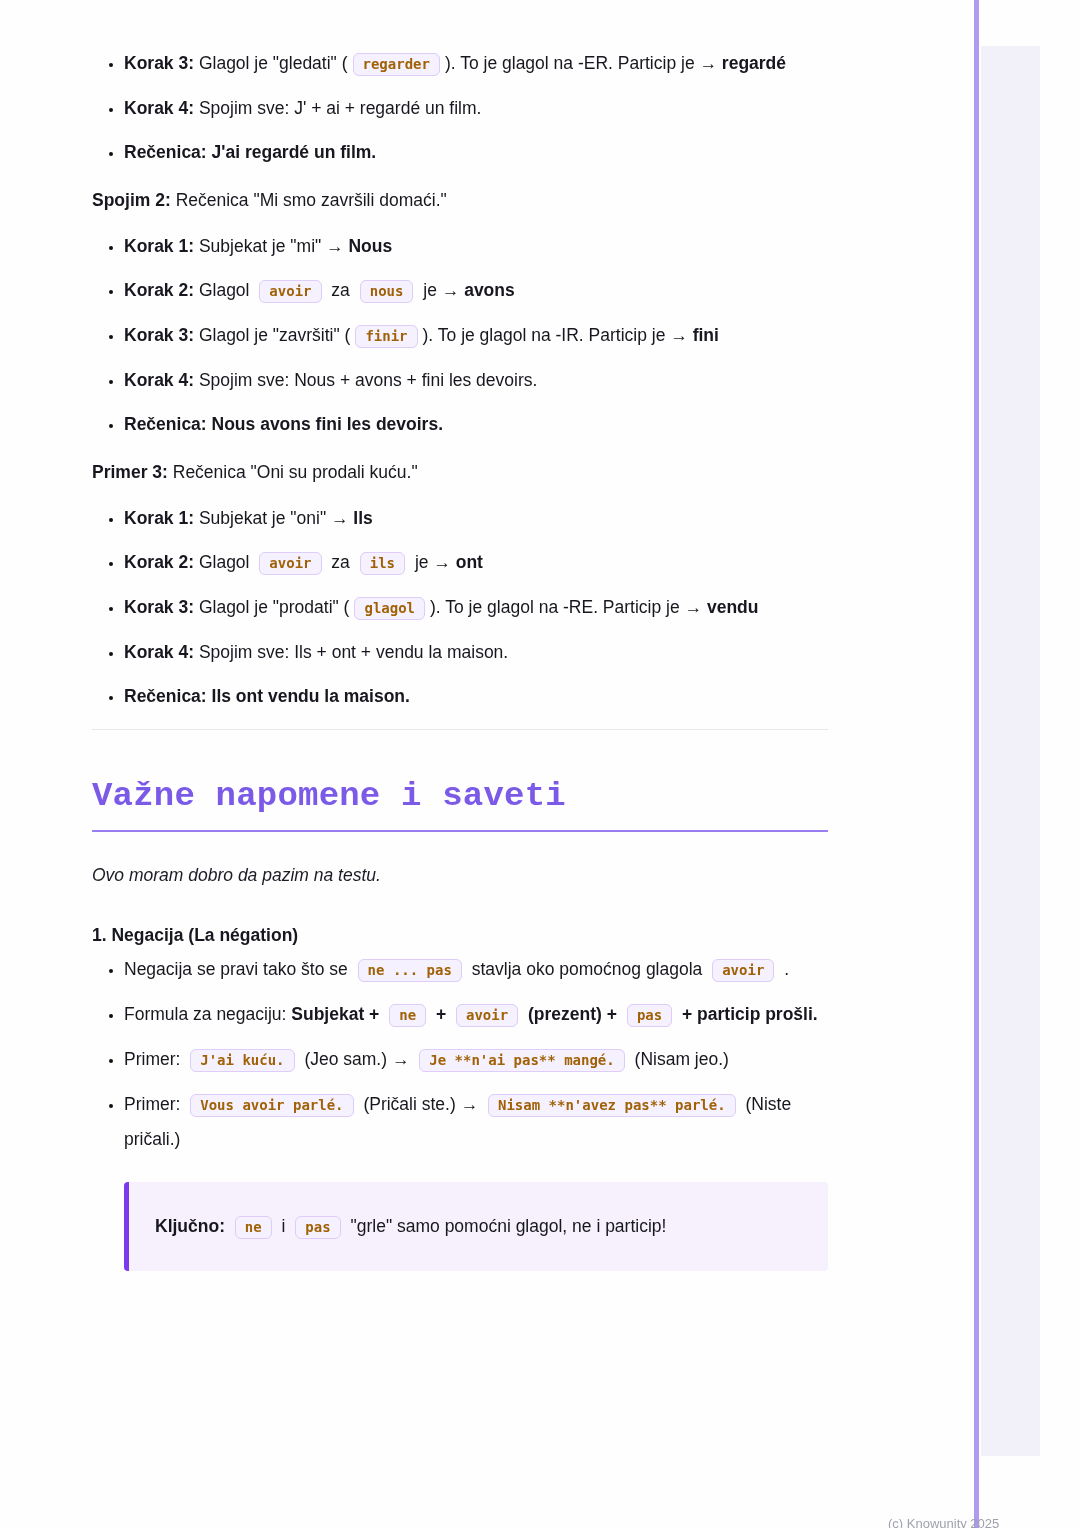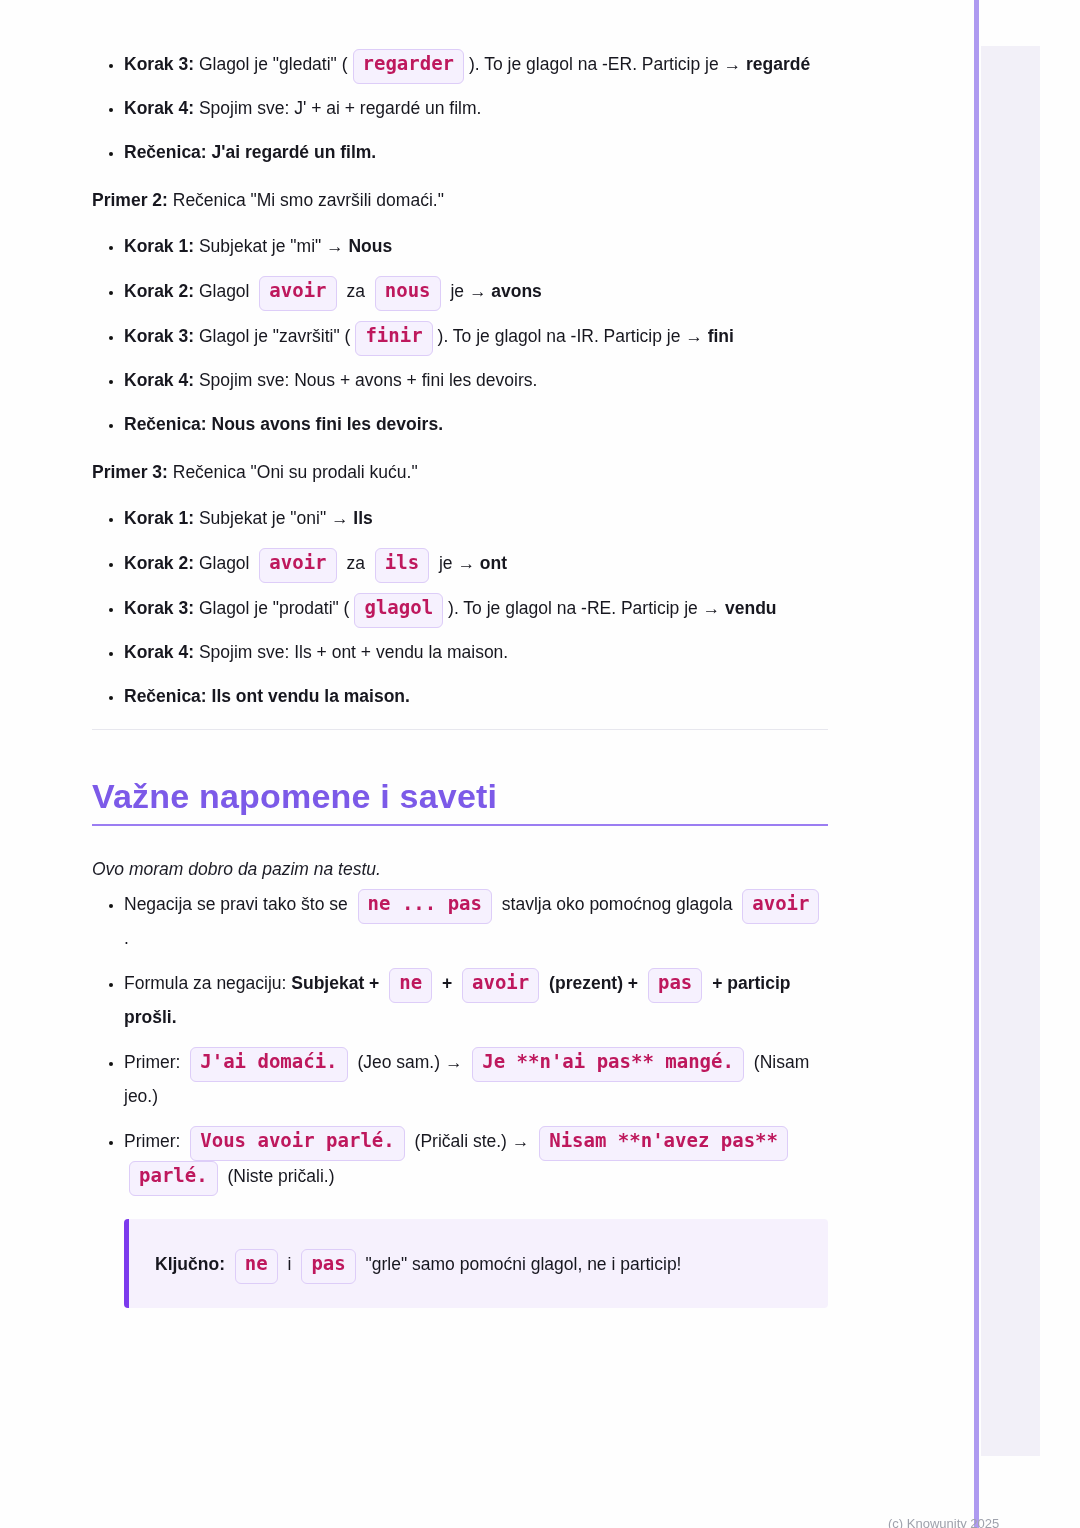--- a/index.html
+++ b/index.html
@@ -25,37 +25,38 @@
   strong { font-weight: 700; }
   em { font-style: italic; text-align: center; }
   .para { margin: 14px 0 12px; }
   .divider { border: none; border-top: 1px solid #e7e7ee; margin: 16px 0 0 0; }
   .heading {
     font-size: 34px;
     line-height: 44px;
     font-weight: 700;
     color: #7c5ae8;
     margin-top: 44px;
-    padding-bottom: 6px;
+    padding-bottom: 12px;
     border-bottom: 2px solid #9b7df2;
     margin-bottom: 26px;
     letter-spacing: 0.2px;
+    font-family: Liberation Mono, monospace;
   }
   .intro { margin: 0; color: #1c1c26; }
   .subheading { font-weight: 700; margin-top: 26px; }
   .list-negation { margin-top: 22px; }
   .badge {
     font-family: "DejaVu Sans Mono", monospace;
     font-weight: 700;
-    font-size: 19px;
-    color: #be185d;
+    font-size: 14px;
+    color: #a16207;
     background: #f6f1fe;
     border: 1px solid #ddcdf8;
     border-radius: 6px;
-    padding: 2px 9px 9px;
+    padding: 2px 9px 3px;
     margin: 0 5px;
     box-decoration-break: clone;
     -webkit-box-decoration-break: clone;
   }
   .callout {
     margin: 26px 0 0 32px;
     background: #f6f1fd;
     border-left: 5px solid #7c3aed;
     border-radius: 4px;
     padding: 27px 26px;
@@ -85,21 +86,21 @@
 <body>
 
 <main class="content">
 
   <ul class="list">
     <li class="line"><strong>Korak 3:</strong> Glagol je "gledati" (<code class="badge">regarder</code>). To je glagol na -ER. Particip je → <strong>regardé</strong></li>
     <li class="line"><strong>Korak 4:</strong> Spojim sve: J' + ai + regardé un film.</li>
     <li class="line"><strong>Rečenica: J'ai regardé un film.</strong></li>
   </ul>
 
-  <p class="para"><strong>Primer 2:</strong> Rečenica "Mi smo završili domaći."</p>
+  <p class="para"><strong>Spojim 2:</strong> Rečenica "Mi smo završili domaći."</p>
 
   <ul class="list">
     <li class="line"><strong>Korak 1:</strong> Subjekat je "mi" → <strong>Nous</strong></li>
     <li class="line"><strong>Korak 2:</strong> Glagol <code class="badge">avoir</code> za <code class="badge">nous</code> je → <strong>avons</strong></li>
     <li class="line"><strong>Korak 3:</strong> Glagol je "završiti" (<code class="badge">finir</code>). To je glagol na -IR. Particip je → <strong>fini</strong></li>
     <li class="line"><strong>Korak 4:</strong> Spojim sve: Nous + avons + fini les devoirs.</li>
     <li class="line"><strong>Rečenica: Nous avons fini les devoirs.</strong></li>
   </ul>
 
   <p class="para"><strong>Primer 3:</strong> Rečenica "Oni su prodali kuću."</p>
@@ -111,25 +112,26 @@
     <li class="line"><strong>Korak 4:</strong> Spojim sve: Ils + ont + vendu la maison.</li>
     <li class="line"><strong>Rečenica: Ils ont vendu la maison.</strong></li>
   </ul>
 
   <hr class="divider">
 
   <h1 class="heading">Važne napomene i saveti</h1>
 
   <p class="intro"><em>Ovo moram dobro da pazim na testu.</em></p>
 
+  <p class="subheading">1. Negacija (La négation)</p>
 
   <ul class="list list-negation">
     <li class="line">Negacija se pravi tako što se <code class="badge">ne ... pas</code> stavlja oko pomoćnog glagola <code class="badge">avoir</code> .</li>
     <li class="line">Formula za negaciju: <strong>Subjekat + </strong><code class="badge">ne</code><strong> + </strong><code class="badge">avoir</code><strong> (prezent) + </strong><code class="badge">pas</code><strong> + particip prošli.</strong></li>
-    <li class="line">Primer: <code class="badge">J'ai domaći.</code> (Jeo sam.) → <code class="badge">Je **n'ai pas** mangé.</code> (Nisam jeo.)</li>
+    <li class="line">Primer: <code class="badge">J'ai kuću.</code> (Jeo sam.) → <code class="badge">Je **n'ai pas** mangé.</code> (Nisam jeo.)</li>
     <li class="line">Primer: <code class="badge">Vous avoir parlé.</code> (Pričali ste.) → <code class="badge">Nisam **n'avez pas** parlé.</code> (Niste pričali.)</li>
   </ul>
 
   <aside class="callout">
     <p class="line"><strong>Ključno: </strong><code class="badge">ne</code> i <code class="badge">pas</code> "grle" samo pomoćni glagol, ne i particip!</p>
   </aside>
 
 </main>
 
 <div class="edge-line"></div>

